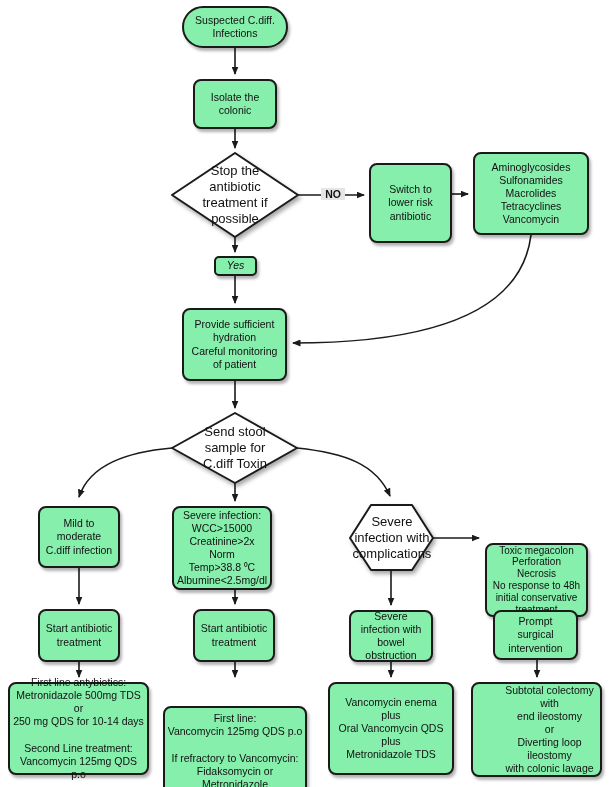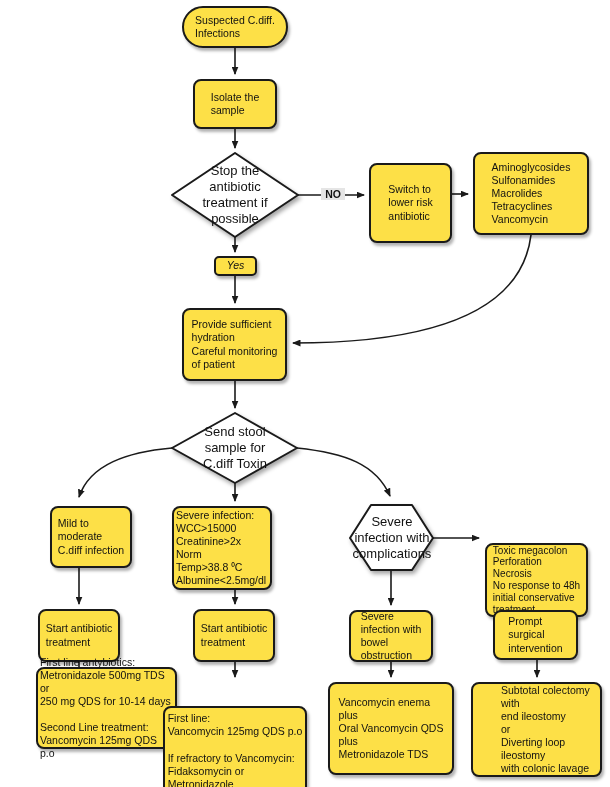--- a/index.html
+++ b/index.html
@@ -13,26 +13,26 @@
   }
   #edges{position:absolute;left:0;top:0;z-index:1;}
   .shape-poly{
     fill:#ffffff;stroke:#1a1a1a;stroke-width:2;
     stroke-linejoin:round;
     filter:drop-shadow(2px 3px 2px rgba(0,0,0,0.35));
   }
   .edge{stroke:#1a1a1a;stroke-width:1.6;fill:none;}
   .node{
     position:absolute;z-index:2;
-    background:#fde047;
+    background:#86efac;
     border:2px solid #1a1a1a;
     border-radius:8px;
     box-shadow:2px 3px 3px rgba(0,0,0,0.3);
     display:flex;align-items:center;justify-content:center;
-    text-align:left;
+    text-align:center;
     font-size:10.5px;line-height:1.25;
     white-space:pre-line;
     box-sizing:border-box;
     padding:2px;
   }
   .pill{border-radius:21px;}
   .small{border-radius:5px;}
   .tight{font-size:10px;line-height:1.18;margin-top:38px;}
   .shape-label{
     position:absolute;z-index:3;
@@ -87,21 +87,21 @@
     <path class="edge" d="M537,660 L537,677" marker-end="url(#arrow)"></path>
   </svg>
 
   <div class="node pill" style="left:182px;top:6px;width:106px;height:42px;">
     <span>Suspected C.diff.
 Infections</span>
   </div>
 
   <div class="node" style="left:193px;top:79px;width:84px;height:50px;">
     <span>Isolate the
-sample</span>
+colonic</span>
   </div>
 
   <div class="node" style="left:369px;top:163px;width:83px;height:80px;">
     <span>Switch to
 lower risk
 antibiotic</span>
   </div>
 
   <div class="node" style="left:473px;top:152px;width:116px;height:83px;">
     <span>Aminoglycosides
@@ -115,21 +115,21 @@
     <span>Yes</span>
   </div>
 
   <div class="node" style="left:182px;top:308px;width:105px;height:73px;">
     <span>Provide sufficient
 hydration
 Careful monitoring
 of patient</span>
   </div>
 
-  <div class="node" style="left:38px;top:506px;width:82px;height:62px;margin-left:12px;">
+  <div class="node" style="left:38px;top:506px;width:82px;height:62px;">
     <span>Mild to
 moderate
 C.diff infection</span>
   </div>
 
   <div class="node" style="left:172px;top:506px;width:100px;height:84px;">
     <span>Severe infection:
 WCC&gt;15000
 Creatinine&gt;2x Norm
 Temp&gt;38.8 ⁰C
@@ -161,21 +161,21 @@
 bowel
 obstruction</span>
   </div>
 
   <div class="node" style="left:493px;top:610px;width:85px;height:50px;">
     <span>Prompt
 surgical
 intervention</span>
   </div>
 
-  <div class="node" style="left:8px;top:667px;width:141px;height:82px;margin-left:28px;">
+  <div class="node" style="left:8px;top:682px;width:141px;height:93px;">
     <span>First line antybiotics:
 Metronidazole 500mg TDS or
 250 mg QDS for 10-14 days
 
 Second Line treatment:
 Vancomycin 125mg QDS p.o</span>
   </div>
 
   <div class="node" style="left:163px;top:706px;width:144px;height:91px;">
     <span>First line:

